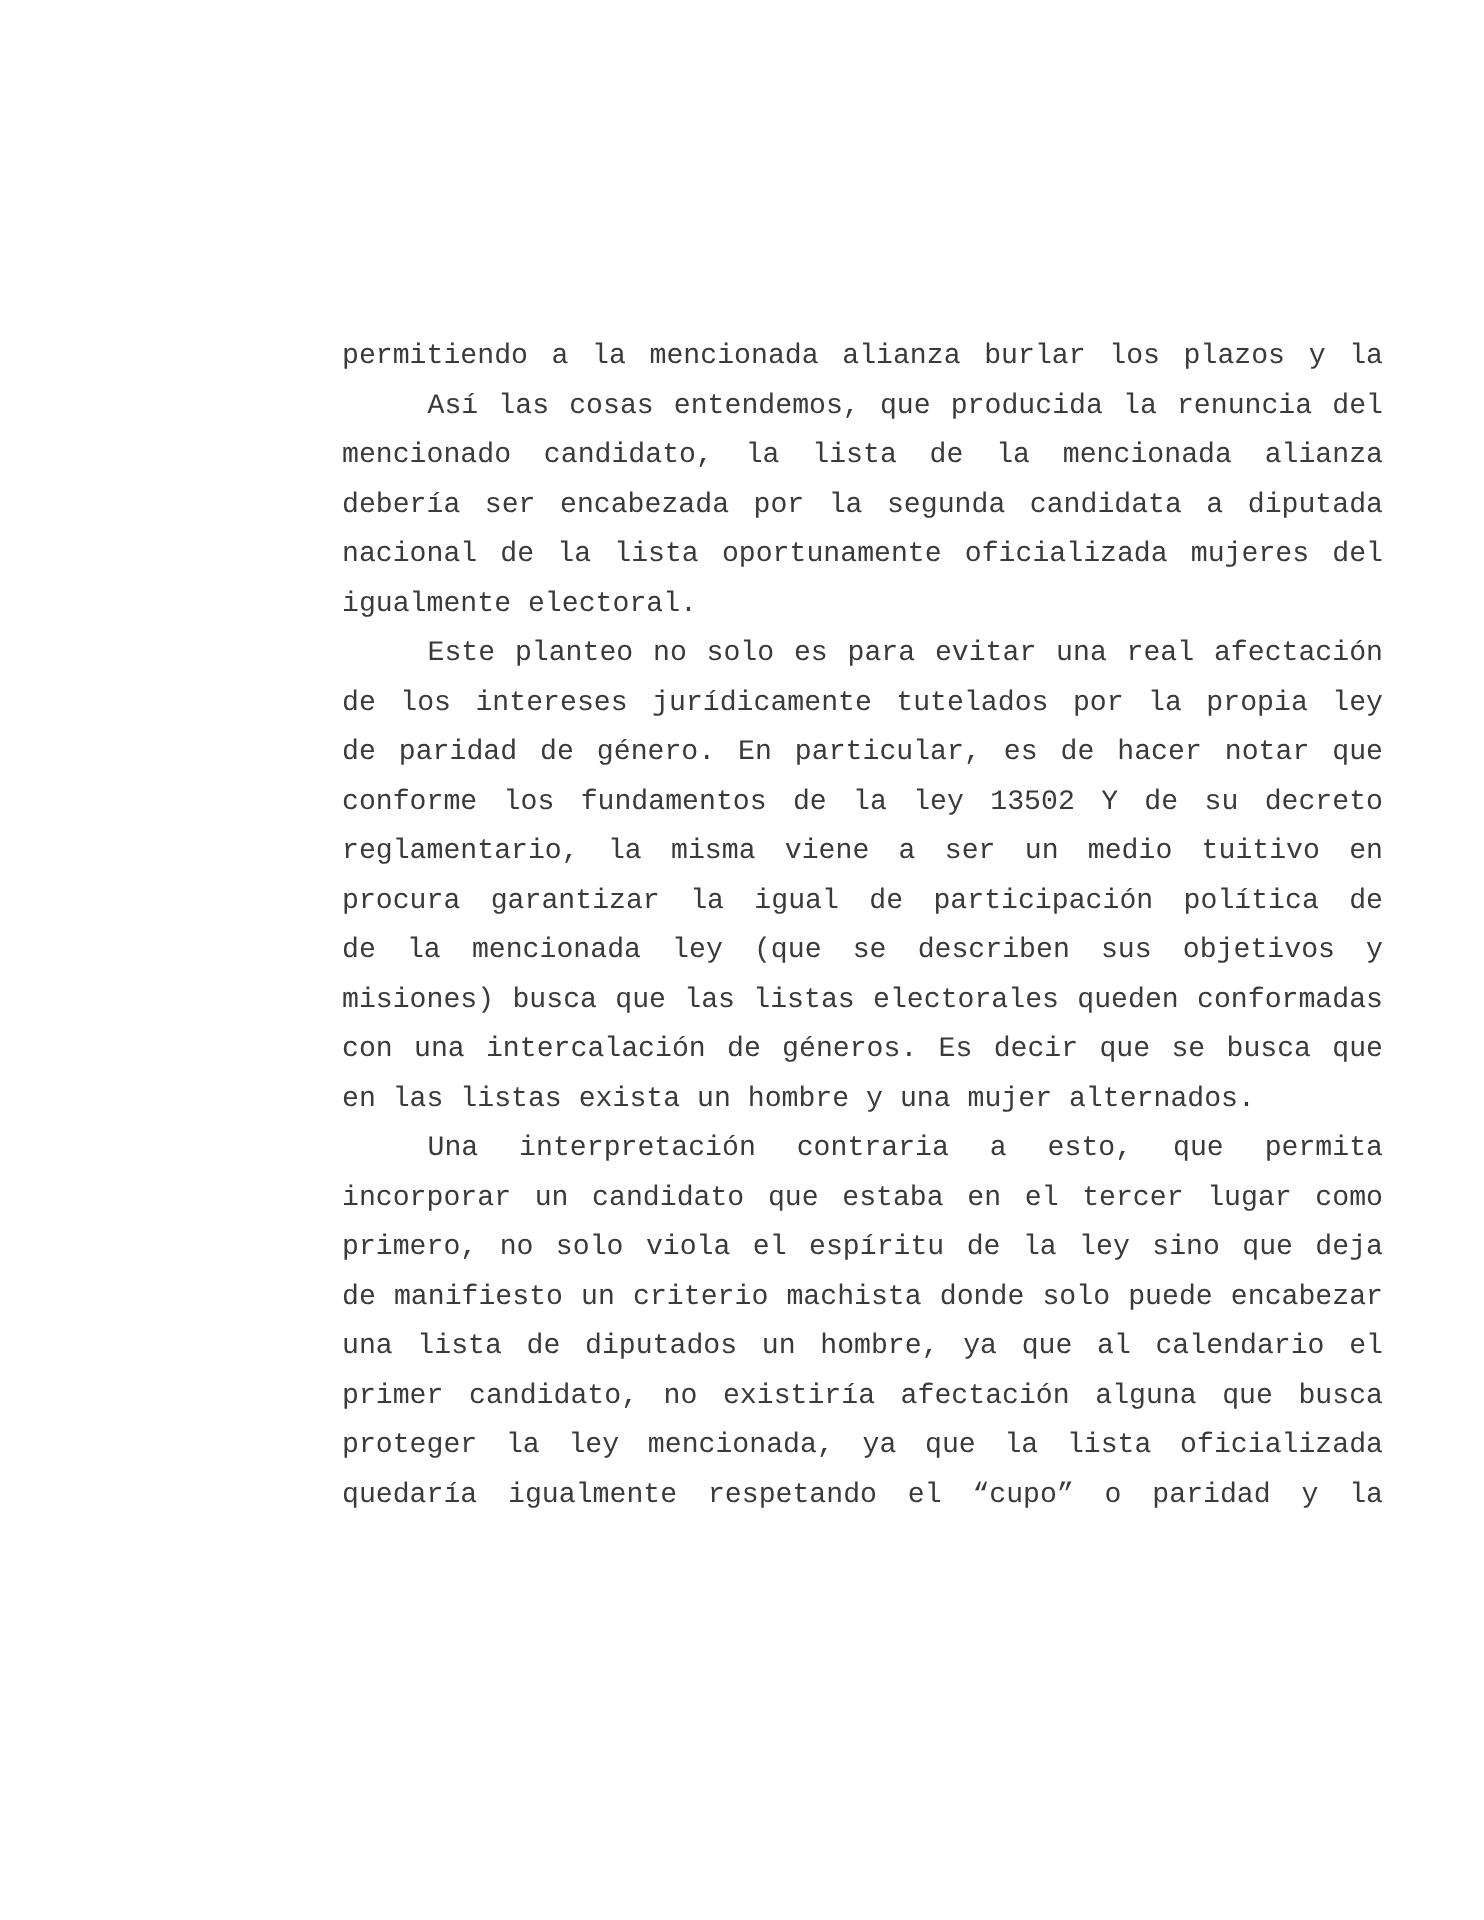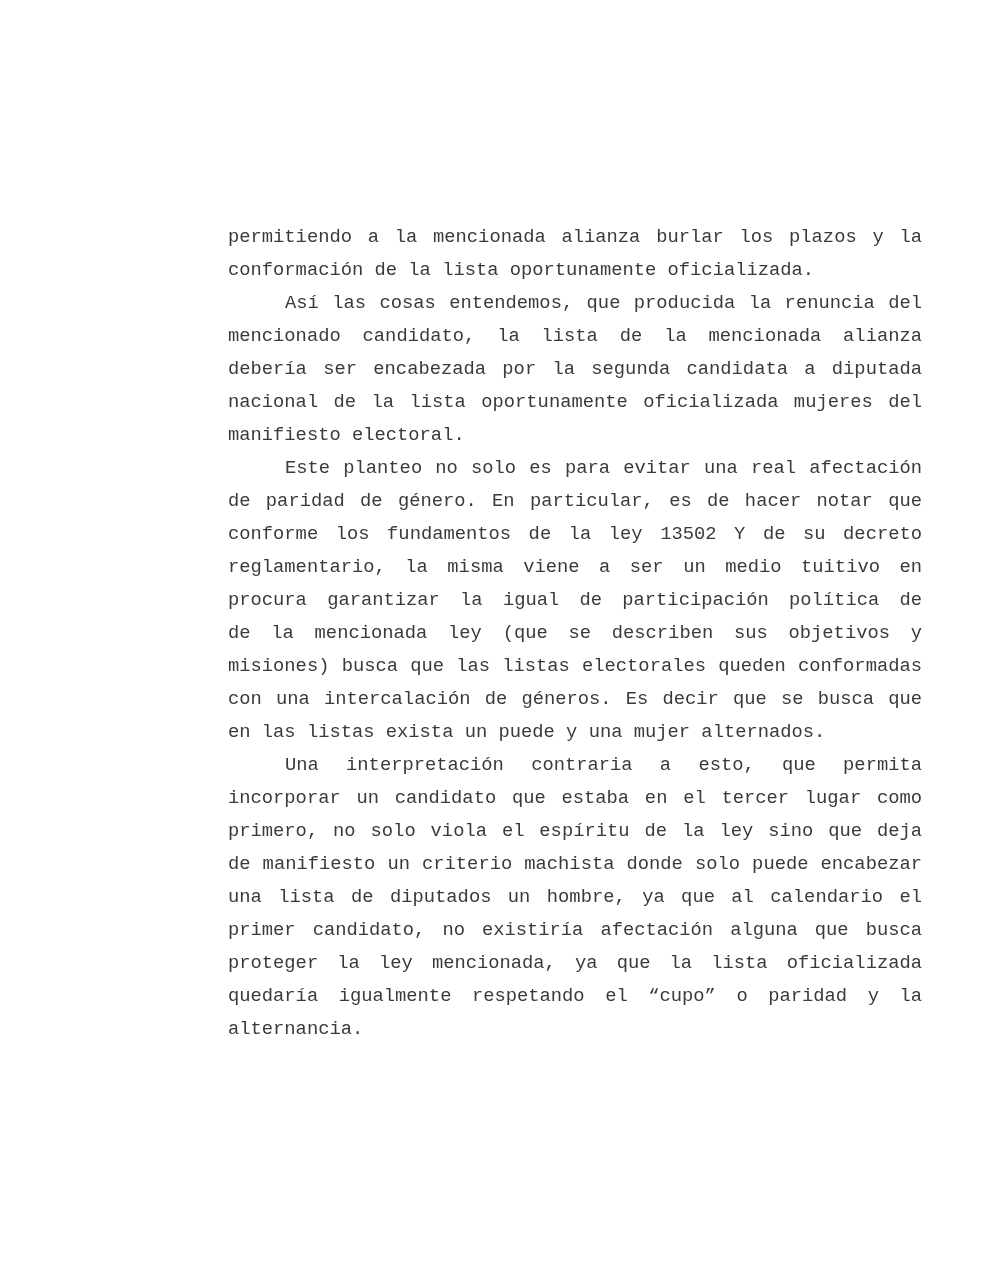--- a/index.html
+++ b/index.html
@@ -47,45 +47,44 @@
     padding-left: 57px;
   }
 </style>
 </head>
 <body>
 
 <div class="page">
   <div class="text-block" id="text-block" style="color: rgb(58, 58, 58);">
       <div class="paragraph">
         <div class="line">permitiendo a la mencionada alianza burlar los plazos y la</div>
-        <div class="line last">conformación de la lista oportunamente oficializada.</div>
       </div>
       <div class="paragraph">
         <div class="line first-indent">Así las cosas entendemos, que producida la renuncia del</div>
         <div class="line">mencionado candidato, la lista de la mencionada alianza</div>
         <div class="line">debería ser encabezada por la segunda candidata a diputada</div>
         <div class="line">nacional de la lista oportunamente oficializada mujeres del</div>
-        <div class="line last">manifiesto electoral.</div>
+        <div class="line last">igualmente electoral.</div>
       </div>
       <div class="paragraph">
         <div class="line first-indent">Este planteo no solo es para evitar una real afectación</div>
+        <div class="line">de los intereses jurídicamente tutelados por la propia ley</div>
         <div class="line">de paridad de género. En particular, es de hacer notar que</div>
         <div class="line">conforme los fundamentos de la ley 13502 Y de su decreto</div>
         <div class="line">reglamentario, la misma viene a ser un medio tuitivo en</div>
         <div class="line">procura garantizar la igual de participación política de</div>
         <div class="line">de la mencionada ley (que se describen sus objetivos y</div>
         <div class="line">misiones) busca que las listas electorales queden conformadas</div>
         <div class="line">con una intercalación de géneros. Es decir que se busca que</div>
-        <div class="line last">en las listas exista un puede y una mujer alternados.</div>
+        <div class="line last">en las listas exista un hombre y una mujer alternados.</div>
       </div>
       <div class="paragraph">
         <div class="line first-indent">Una interpretación contraria a esto, que permita</div>
         <div class="line">incorporar un candidato que estaba en el tercer lugar como</div>
         <div class="line">primero, no solo viola el espíritu de la ley sino que deja</div>
         <div class="line">de manifiesto un criterio machista donde solo puede encabezar</div>
         <div class="line">una lista de diputados un hombre, ya que al calendario el</div>
         <div class="line">primer candidato, no existiría afectación alguna que busca</div>
         <div class="line">proteger la ley mencionada, ya que la lista oficializada</div>
         <div class="line">quedaría igualmente respetando el “cupo” o paridad y la</div>
-        <div class="line last">alternancia.</div>
       </div>
     </div>
 </div>
 
 </body></html>

